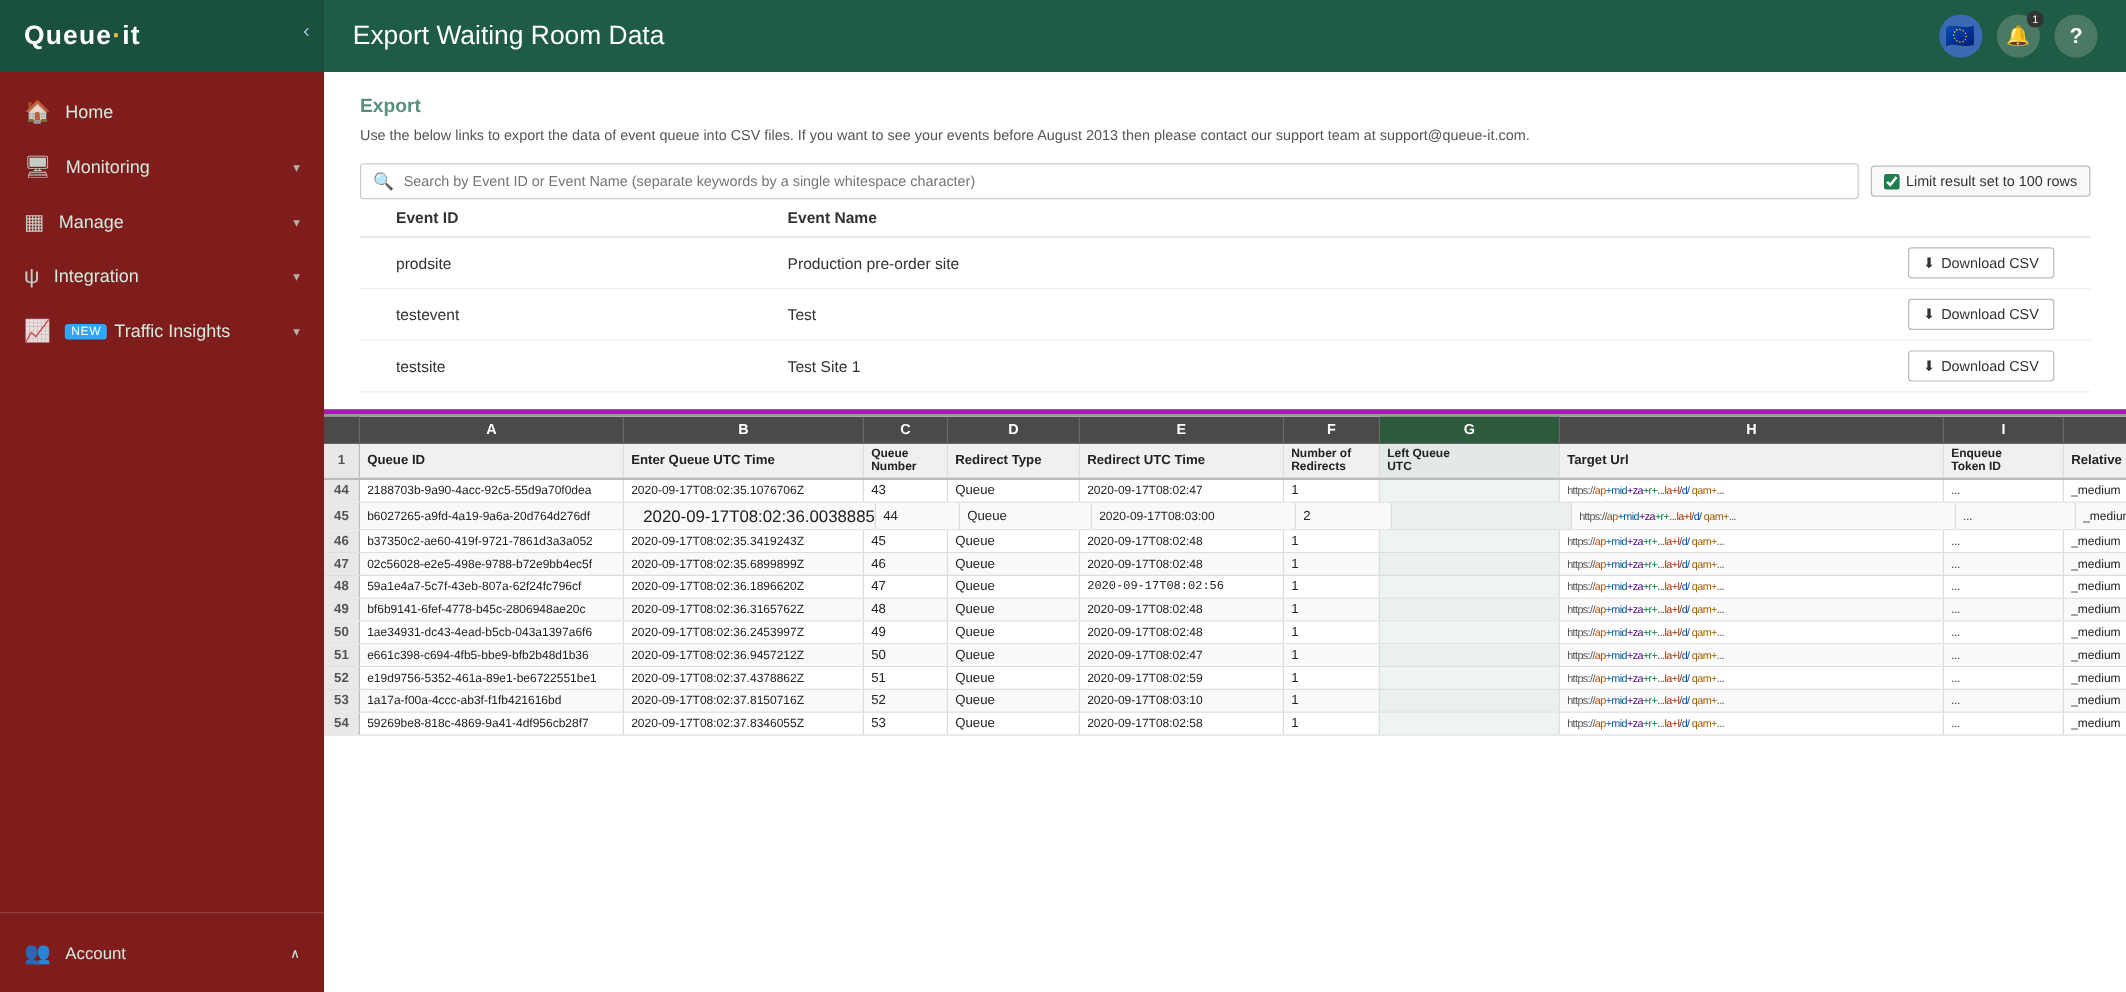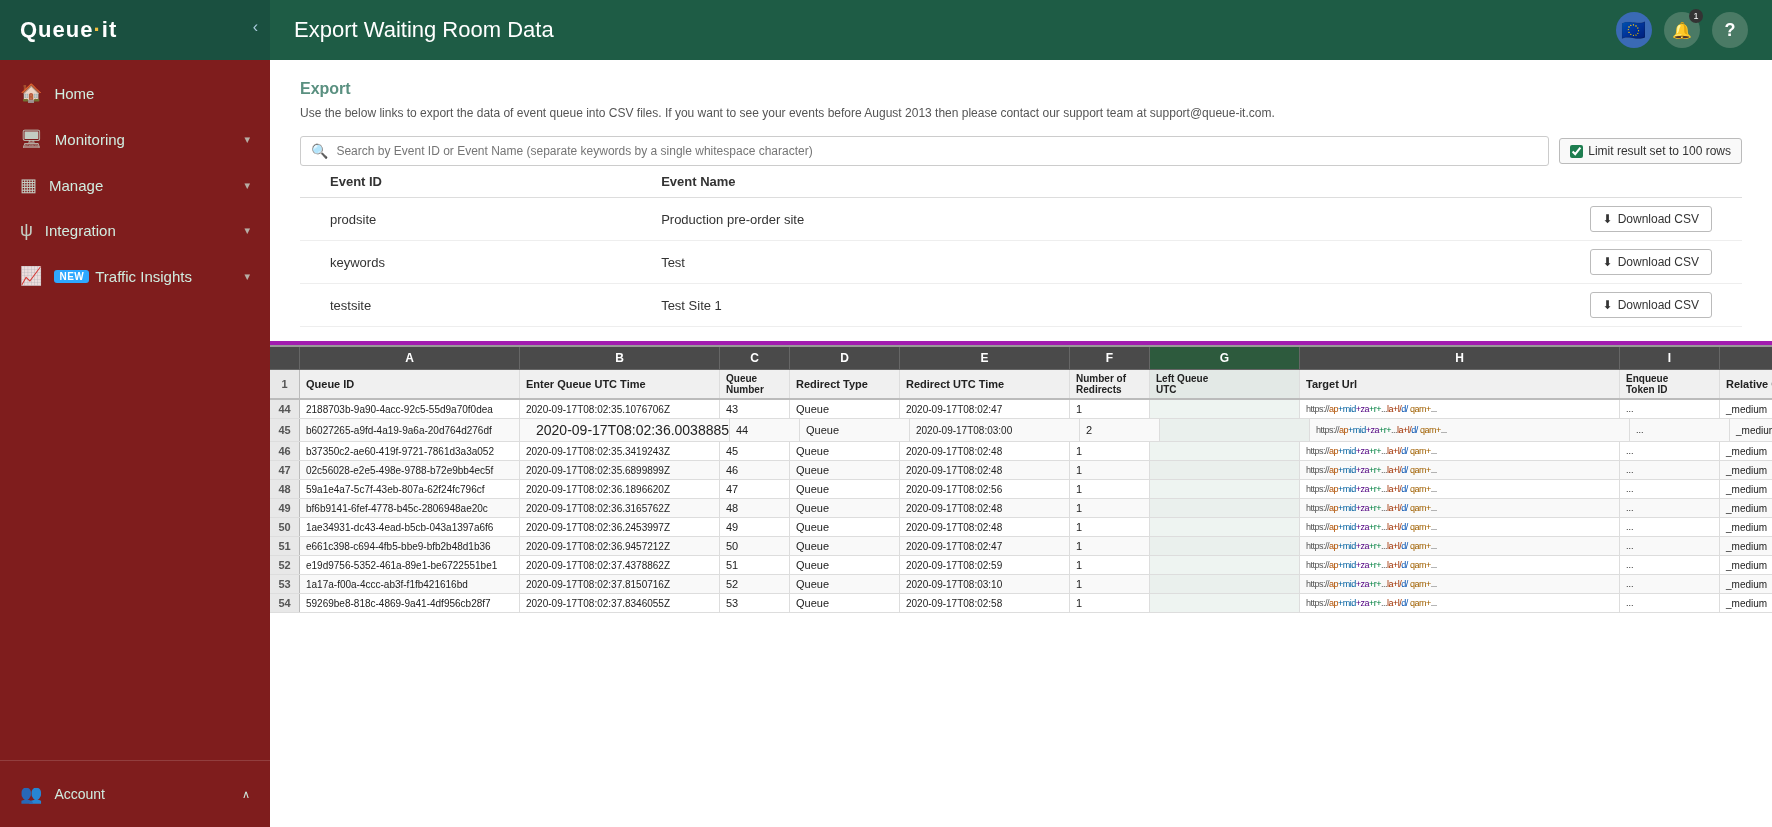--- a/index.html
+++ b/index.html
@@ -48,21 +48,21 @@
       color: #d0ece0;
       position: relative;
     }
     .nav-item .nav-icon { margin-right: 12px; font-size: 18px; opacity: 0.85; }
     .nav-item .nav-chevron { margin-left: auto; font-size: 11px; opacity: 0.7; }
     .nav-item.has-badge { }
     .nav-badge {
       background: #2ea8ff;
       color: #fff;
       font-size: 10px;
-      font-weight: bold;
+      font-weight: normal;
       padding: 1px 5px;
       border-radius: 3px;
       margin-right: 6px;
       text-transform: uppercase;
       letter-spacing: 0.5px;
     }
     .sidebar-bottom {
       border-top: 1px solid rgba(255,255,255,0.15);
       padding: 10px 0;
     }
@@ -419,21 +419,21 @@
     <td>prodsite</td>
     <td>Production pre-order site</td>
     <td>
       <button class="download-btn">
         <span>⬇</span>
         <span>Download CSV</span>
       </button>
     </td>
   </tr>
             <tr>
-    <td>keywords</td>
+    <td>testevent</td>
     <td>Test</td>
     <td>
       <button class="download-btn">
         <span>⬇</span>
         <span>Download CSV</span>
       </button>
     </td>
   </tr>
             <tr>
     <td>testsite</td>
@@ -541,21 +541,21 @@
               </div>
     <div class="sheet-cell col-i" style="font-size:9px;">...</div>
     <div class="sheet-cell col-j" style="font-size:10px;">_medium</div>
   </div>
             <div class="sheet-row">
     <div class="row-num">48</div>
     <div class="sheet-cell col-a" style="font-size:10px;">59a1e4a7-5c7f-43eb-807a-62f24fc796cf</div>
     <div class="sheet-cell col-b" style="font-size:10px;">2020-09-17T08:02:36.1896620Z</div>
     <div class="sheet-cell col-c">47</div>
     <div class="sheet-cell col-d">Queue</div>
-    <div class="sheet-cell col-e" style="font-size:10px;">2020-09-17T08:02:56</div>
+    <div class="sheet-cell col-e" style="font-size:10px;font-family:Liberation Mono, monospace;">2020-09-17T08:02:56</div>
     <div class="sheet-cell col-f">1</div>
     <div class="sheet-cell col-g"></div>
     <div class="sheet-cell col-h">
                 <span style="font-size:9px;color:#555;letter-spacing:-0.5px;">https://<span style="color:#b05000">ap</span><span style="color:#0060a0">+mid</span><span style="color:#500080">+za</span><span style="color:#008040">+r+</span>...<span style="color:#a03000">la+l/</span><span style="color:#0050b0">d/</span><span style="color:#a06000"> qam+</span>...</span>
               </div>
     <div class="sheet-cell col-i" style="font-size:9px;">...</div>
     <div class="sheet-cell col-j" style="font-size:10px;">_medium</div>
   </div>
             <div class="sheet-row">
     <div class="row-num">49</div>

